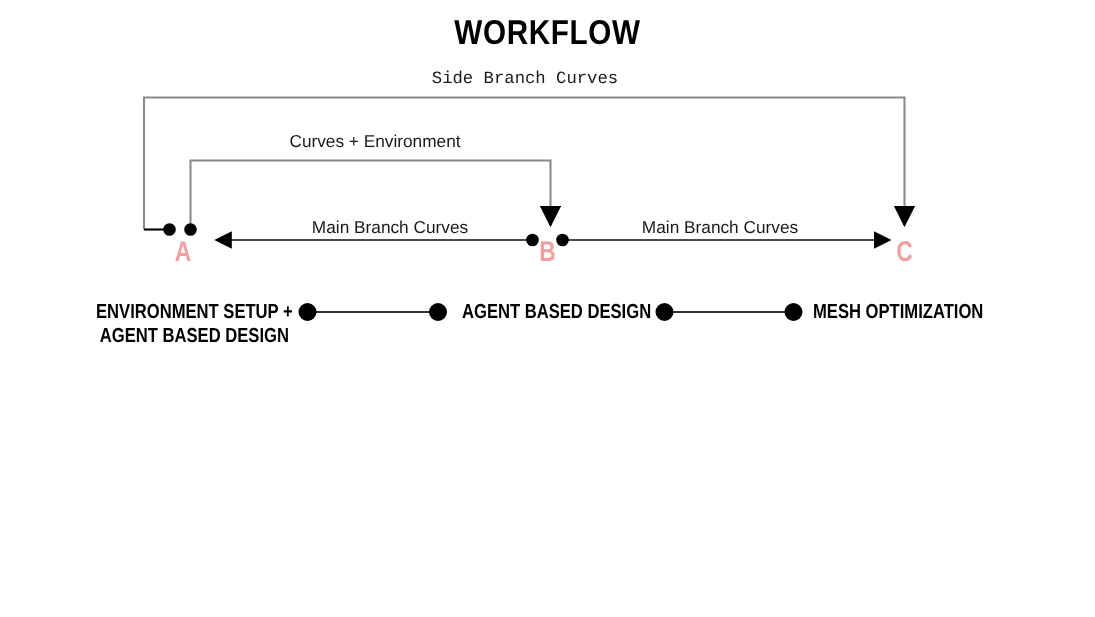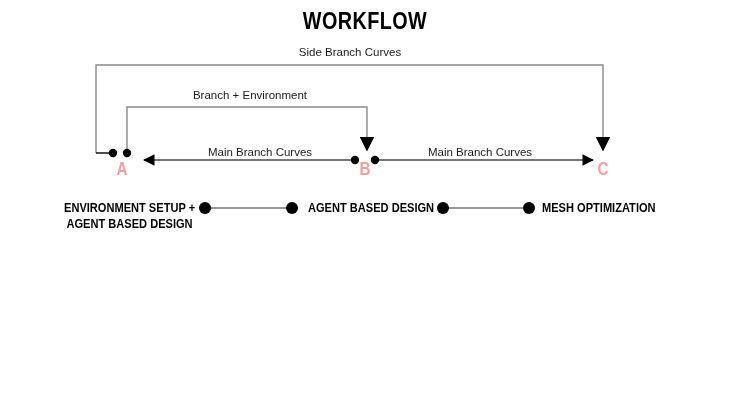--- a/index.html
+++ b/index.html
@@ -119,23 +119,23 @@
       <circle cx="205" cy="208" r="6" fill="#000000"></circle>
       <circle cx="292" cy="208" r="6" fill="#000000"></circle>
 
       <line x1="443" y1="208" x2="529" y2="208" stroke="#333333" stroke-width="1.2"></line>
       <circle cx="443" cy="208" r="6" fill="#000000"></circle>
       <circle cx="529" cy="208" r="6" fill="#000000"></circle>
     </g>
 
   </svg>
 
-  <div class="edge-label" style="left: 255px; top: 46px; width: 190px;">Side Branch Curves</div>
+  <div class="edge-label" style="left: 255px; top: 46px; width: 190px; font-family: Liberation Mono, monospace;">Side Branch Curves</div>
 
-  <div class="edge-label" style="left: 150px; top: 89px; width: 200px;">Branch + Environment</div>
+  <div class="edge-label" style="left: 150px; top: 89px; width: 200px;">Curves + Environment</div>
 
   <div class="edge-label" style="left: 150px; top: 146px; width: 220px;">Main Branch Curves</div>
 
   <div class="edge-label" style="left: 370px; top: 146px; width: 220px;">Main Branch Curves</div>
 
   <div class="node-letter" style="left: 110px; top: 159px; width: 24px;">A</div>
 
   <div class="node-letter" style="left: 353px; top: 159px; width: 24px;">B</div>
 
   <div class="node-letter" style="left: 591px; top: 159px; width: 24px;">C</div>

